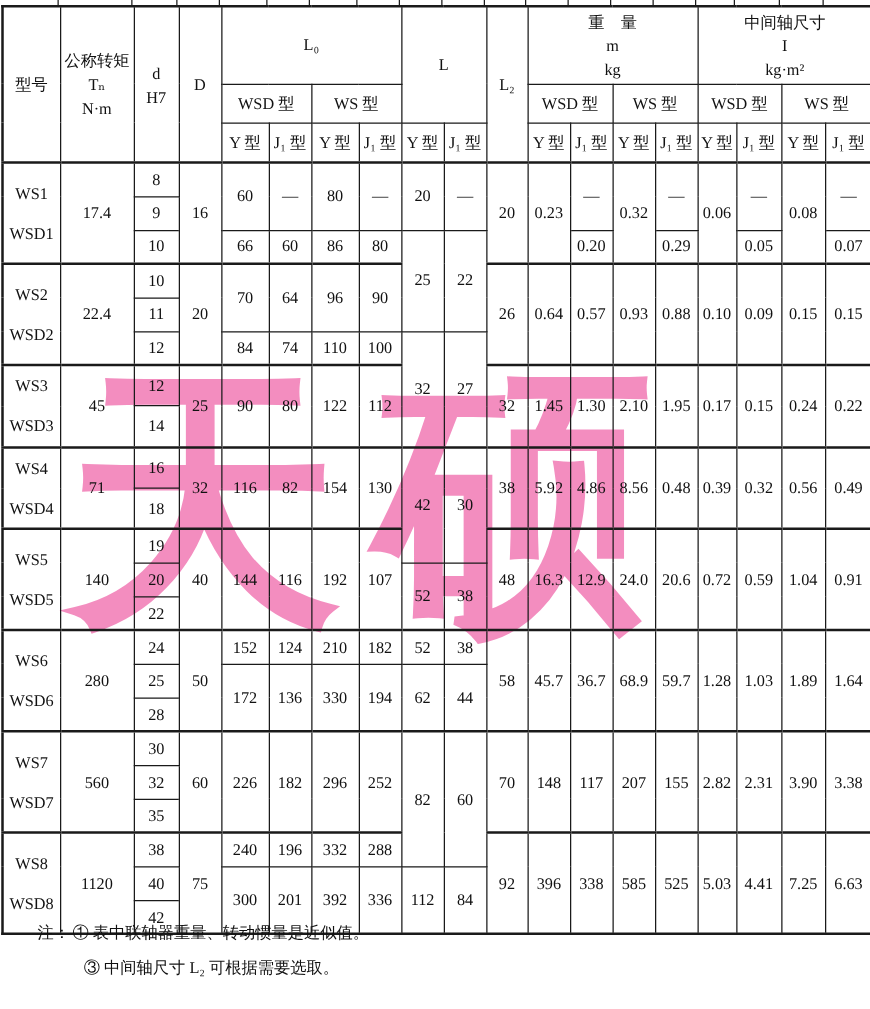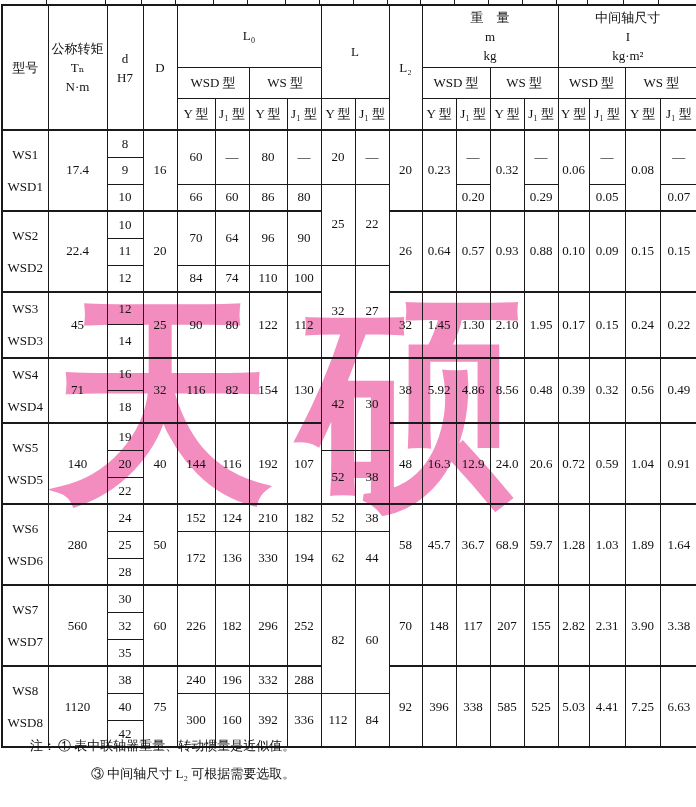--- a/index.html
+++ b/index.html
@@ -34,21 +34,21 @@
   thead tr.h1{height:62px;}
   thead tr.h2{height:31px;}
   thead tr.h3{height:32px;}
   tbody tr{height:27px;}
   tbody tr.group-start td{border-top:2px solid #1a1a1a;}
   .sym{}
   th .line{line-height:19px;}
   td{white-space:pre-line;line-height:1.25;}
   td.model{line-height:2.45;font-size:13px;}
   .notes{position:absolute;left:30px;top:737px;font-size:13px;z-index:1;}
-  .note-line{margin-bottom:10px;white-space:nowrap;text-align:right;}
+  .note-line{margin-bottom:10px;white-space:nowrap;}
   .note-line .body-text{margin-left:2px;}
   .note-line.indent{padding-left:37px;}
 </style>
 </head>
 <body>
 
 <div id="watermark">天硕</div>
 
 <div id="top-stubs">
     <span style="left: 45px;"></span>
@@ -370,21 +370,21 @@
         <td rowspan="3">585</td>
         <td rowspan="3">525</td>
         <td rowspan="3">5.03</td>
         <td rowspan="3">4.41</td>
         <td rowspan="3">7.25</td>
         <td rowspan="3">6.63</td>
       </tr>
       <tr>
         <td>40</td>
         <td rowspan="2">300</td>
-        <td rowspan="2">160</td>
+        <td rowspan="2">201</td>
         <td rowspan="2">392</td>
         <td rowspan="2">336</td>
         <td rowspan="2">112</td>
         <td rowspan="2">84</td>
       </tr>
       <tr>
         <td>42</td>
       </tr>
     </tbody>
 </table>

